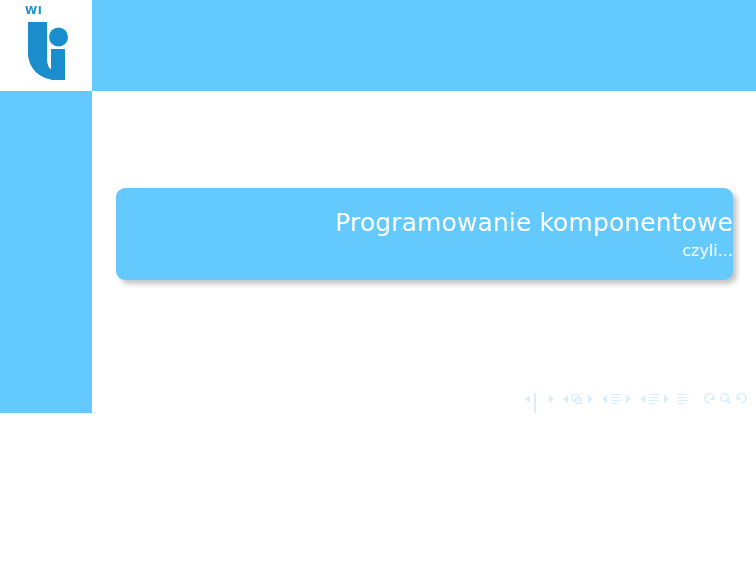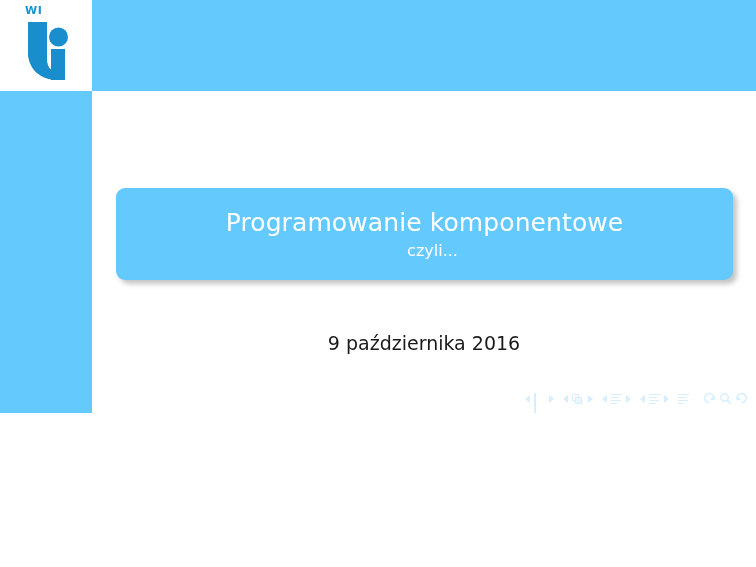--- a/index.html
+++ b/index.html
@@ -87,21 +87,21 @@
     left: 116px;
     top: 188px;
     width: 617px;
     height: 92px;
     background: #64c9fd;
     border-radius: 9px;
     box-shadow: 4px 4px 5px rgba(90, 90, 90, 0.35);
     box-sizing: border-box;
     display: flex;
     flex-direction: column;
-    align-items: center;
+    align-items: flex-end;
     justify-content: center;
     padding-top: 2px;
   }
   .title-main {
     color: #ffffff;
     font-size: 25px;
     line-height: 30px;
     font-weight: normal;
     letter-spacing: 0.1px;
     text-align: center;
@@ -222,21 +222,20 @@
   <div class="sidebar"></div>
 
   <div class="body-area"></div>
 
   <div class="title-box">
     <div class="title-main">Programowanie komponentowe</div>
     <div class="title-sub">czyli...</div>
   </div>
 
   <div class="meta-stack">
-    <div class="date">9 października 2016</div>
   </div>
 
   <div class="navbar">
 
     <div class="nav-group">
       <span class="nav-tri left"></span>
       <span class="nav-sym">
         <span class="sym-square"></span>
       </span>
       <span class="nav-tri right"></span>

